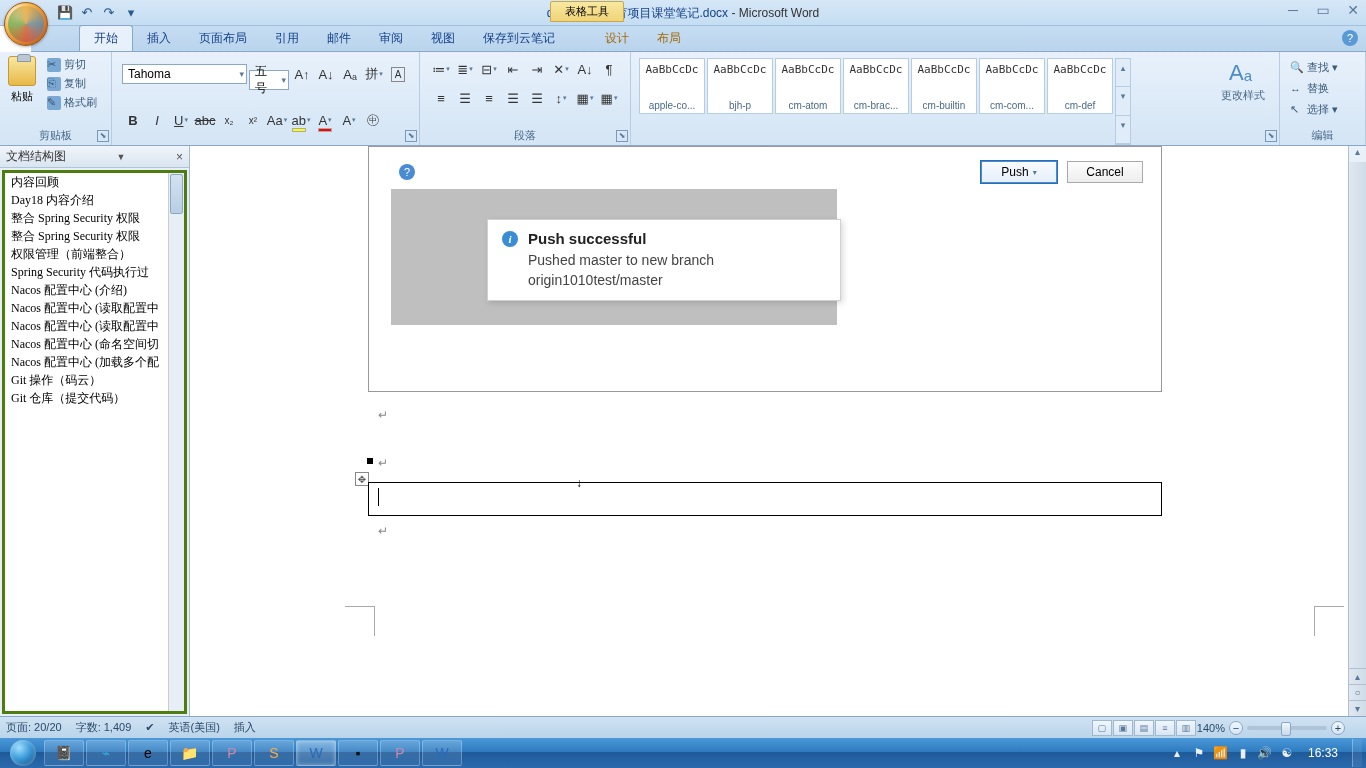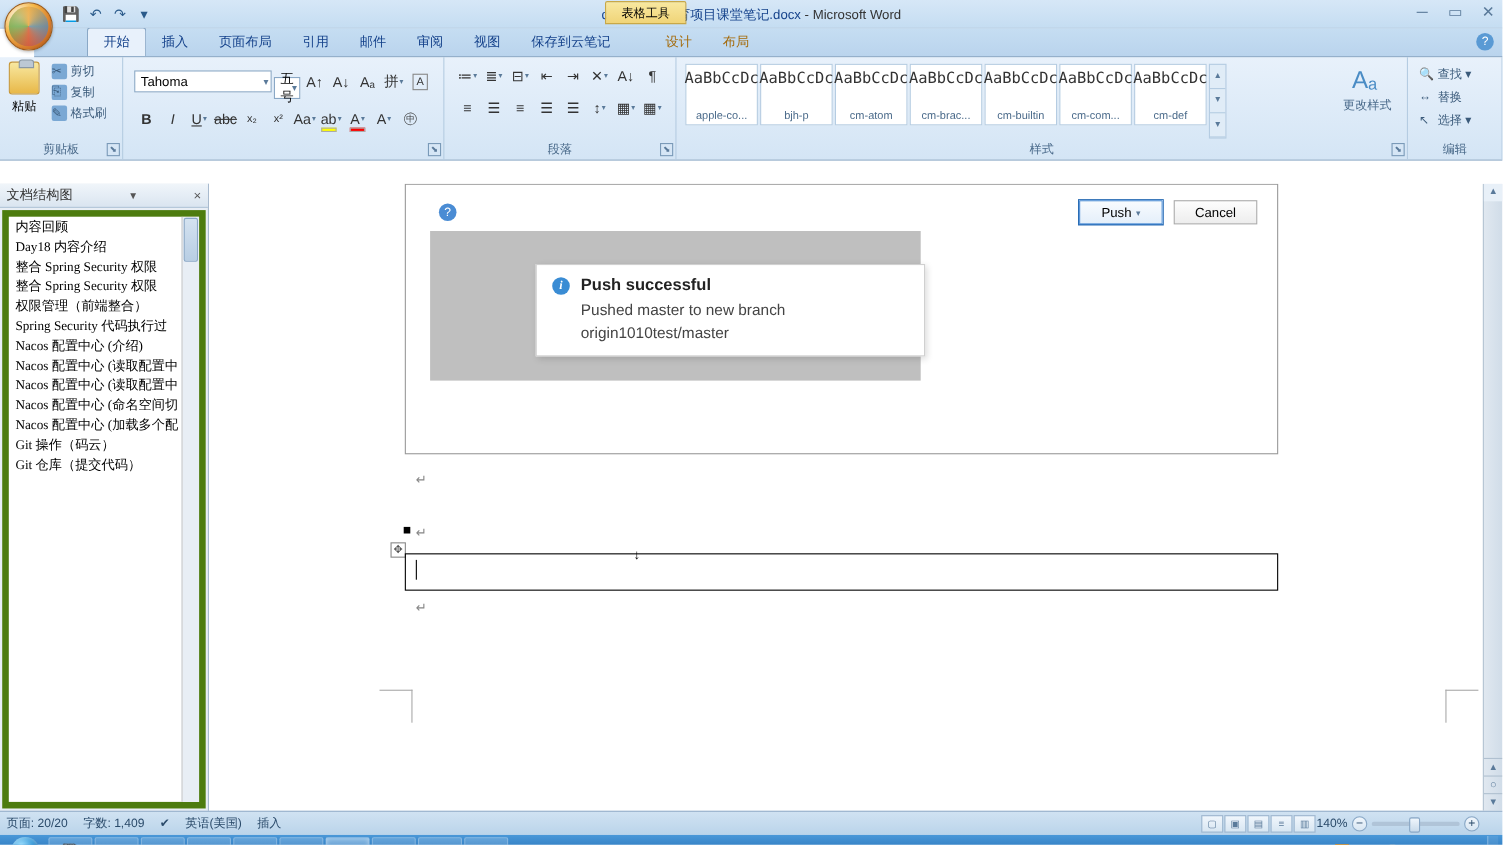--- a/index.html
+++ b/index.html
@@ -37,55 +37,55 @@
 .clip-big .icn::after { content:""; position:absolute; top:-3px; left:8px; width:12px; height:6px; background:#bcc8d4; border:1px solid #8a98a4; border-radius:3px 3px 0 0; }
 .clip-small { display: flex; flex-direction: column; gap: 2px; padding: 2px; }
 .clip-item { display: flex; align-items: center; gap: 3px; font-size: 11px; color: #3a5a7a; padding:1px 3px; white-space:nowrap;}
 .clip-item .ci { width: 14px; height: 14px; background: #7aa8d4; border-radius:2px; }
 
 
 .font-row { display: flex; gap: 2px; align-items: center; margin-bottom:3px;}
 .combo { height: 20px; background: #fff; border: 1px solid #8aa8c6; display: flex; align-items: center; padding: 0 15px 0 5px; position: relative; font-size: 12px; }
 .combo::after { content:"▾"; position:absolute; right:2px; font-size:9px; color:#5a7a9a; }
 .font-name { width: 125px; }
-.font-size { width: 24px; margin-top: 12px; }
+.font-size { width: 40px; margin-top: 12px; }
 .rb-btn { width: 22px; height: 22px; border: 1px solid transparent; display: inline-flex; align-items: center; justify-content: center; font-size: 13px; color: #333; border-radius:2px; }
 .rb-btn.dd::after { content:"▾"; font-size:7px; margin-left:1px; color:#5a7a9a; }
 .rb-btn.sup { font-size:10px;}
 .char-border { border:1px solid #888; font-size:10px; padding:1px 3px; }
 .highlight-swatch { width:14px; height:4px; background:#ffff00; border:1px solid #aaa; display:block; }
 .color-swatch { width:14px; height:4px; background:#ff0000; border:1px solid #aaa; display:block; }
 
 
 .para-group .rb-btn { width:22px; }
 
 
 .styles-gallery { display: flex; gap: 2px; flex:1; }
 .style-item { width: 66px; height: 56px; border: 1px solid #b5cce2; background: #fff; display:flex; flex-direction:column; align-items:center; justify-content:space-between; padding:4px 2px 2px; }
-.style-item .preview { font-size: 14px; color:#333; font-family: Consolas, monospace;}
+.style-item .preview { font-size: 11px; color:#333; font-family: Consolas, monospace;}
 .style-item .name { font-size: 10px; color:#4a6a8a; white-space:nowrap; overflow:hidden; text-overflow:ellipsis; width:100%; text-align:center;}
 .styles-more { width:16px; display:flex; flex-direction:column; border:1px solid #b5cce2; background:#e0ecf7; }
 .styles-more span { flex:1; text-align:center; font-size:9px; color:#5a7a9a; border-bottom:1px solid #b5cce2; line-height:18px;}
 .change-styles { display:flex; flex-direction:column; align-items:center; padding:2px 6px; font-size:11px; color:#4a6a8a; }
 .change-styles .icn { width:28px; height:28px; }
 
 
 .edit-item { display:flex; align-items:center; gap:3px; font-size:11px; color:#3a5a7a; padding:2px 4px; white-space:nowrap;}
 .edit-item .ic { width:14px; height:14px; }
 
 
-.workspace { display: flex; height: calc(768px - 26px - 26px - 94px - 22px - 30px); margin-top: 21px; }
+.workspace { display: flex; height: calc(768px - 26px - 26px - 94px - 22px - 30px); }
 
 
 .navpane { width: 190px; background: #e8eef5; border-right: 1px solid #a8bace; display:flex; flex-direction:column; }
 .navpane-hdr { height: 22px; background: linear-gradient(#f0f5fa,#dae5f0); border-bottom:1px solid #b0c4d8; display:flex; align-items:center; padding:0 6px; justify-content:space-between;}
 .navpane-hdr .ttl { font-size:12px; color:#333; }
 .navpane-hdr .dd { font-size:9px; color:#555; }
 .navpane-hdr .cls { font-size:12px; color:#555; cursor:pointer;}
-.navpane-body { flex:1; background:#fff; overflow:hidden; position:relative; border:6px solid #4d7c0f; margin:2px;}
+.navpane-body { flex:1; background:#fff; overflow:hidden; position:relative; border:3px solid #4d7c0f; margin:2px;}
 .nav-item { font-size: 12px; color: #000; padding: 1px 6px; white-space: nowrap; overflow: hidden; font-family: SimSun, serif; cursor:pointer; line-height:16px;}
 .nav-scroll { position:absolute; right:0; top:0; bottom:0; width:16px; background:#e8eef5; border-left:1px solid #ccc;}
 .nav-thumb { position:absolute; top:1px; left:1px; right:1px; height:40px; background:linear-gradient(#d4e2f0,#b8cee4); border:1px solid #8aa8c6; border-radius:2px;}
 
 
 .docarea { flex: 1; background: #fff; position: relative; overflow: hidden; }
 .doc-scroll { position:absolute; right:0; top:0; bottom:0; width:18px; background:linear-gradient(90deg,#e0e8f0,#d0dce8); border-left:1px solid #b0c0d0;}
 .doc-scroll .arr { height:16px; text-align:center; font-size:10px; color:#5a7a9a; background:#e8f0f8;}
 .doc-scroll .track { position:absolute; top:16px; bottom:48px; left:0; right:0;}
 .doc-scroll .nav-btns { position:absolute; bottom:0; left:0; right:0; height:48px; display:flex; flex-direction:column;}
@@ -200,21 +200,21 @@
             <span class="ci">✎</span>
             <span>格式刷</span>
           </div>
       </div>
     </div>
     <div class="ribbon-group-label">剪贴板</div>
     <div class="group-dialog">⬊</div>
   </div>
 
   <div class="ribbon-group">
-    <div class="ribbon-group-body" style="flex-direction:column; gap:4px; padding:4px 6px">
+    <div class="ribbon-group-body" style="flex-direction:column; gap:16px; padding:4px 6px">
       <div class="font-row">
         <div class="combo font-name">Tahoma</div>
         <div class="combo font-size">五号</div>
         <span class="rb-btn">A↑</span>
         <span class="rb-btn">A↓</span>
         <span class="rb-btn">Aₐ</span>
         <span class="rb-btn dd">拼</span>
         <span class="rb-btn">
             <span class="char-border">A</span>
           </span>
@@ -310,21 +310,20 @@
             <span>▴</span>
             <span>▾</span>
             <span>▾</span>
           </div>
       </div>
       <div class="change-styles">
         <div class="icn" style="font-size:22px;color:#4a8cc5">Aₐ</div>
         <span>更改样式</span>
       </div>
     </div>
-    <div class="ribbon-group-label">样式</div>
     <div class="group-dialog">⬊</div>
   </div>
 
   <div class="ribbon-group" style="width:86px">
     <div class="ribbon-group-body" style="flex-direction:column; padding:4px 2px">
       <div class="edit-item"><span class="ic">🔍</span><span>查找</span> ▾</div>
       <div class="edit-item">
           <span class="ic">↔</span>
           <span>替换</span>
         </div>

